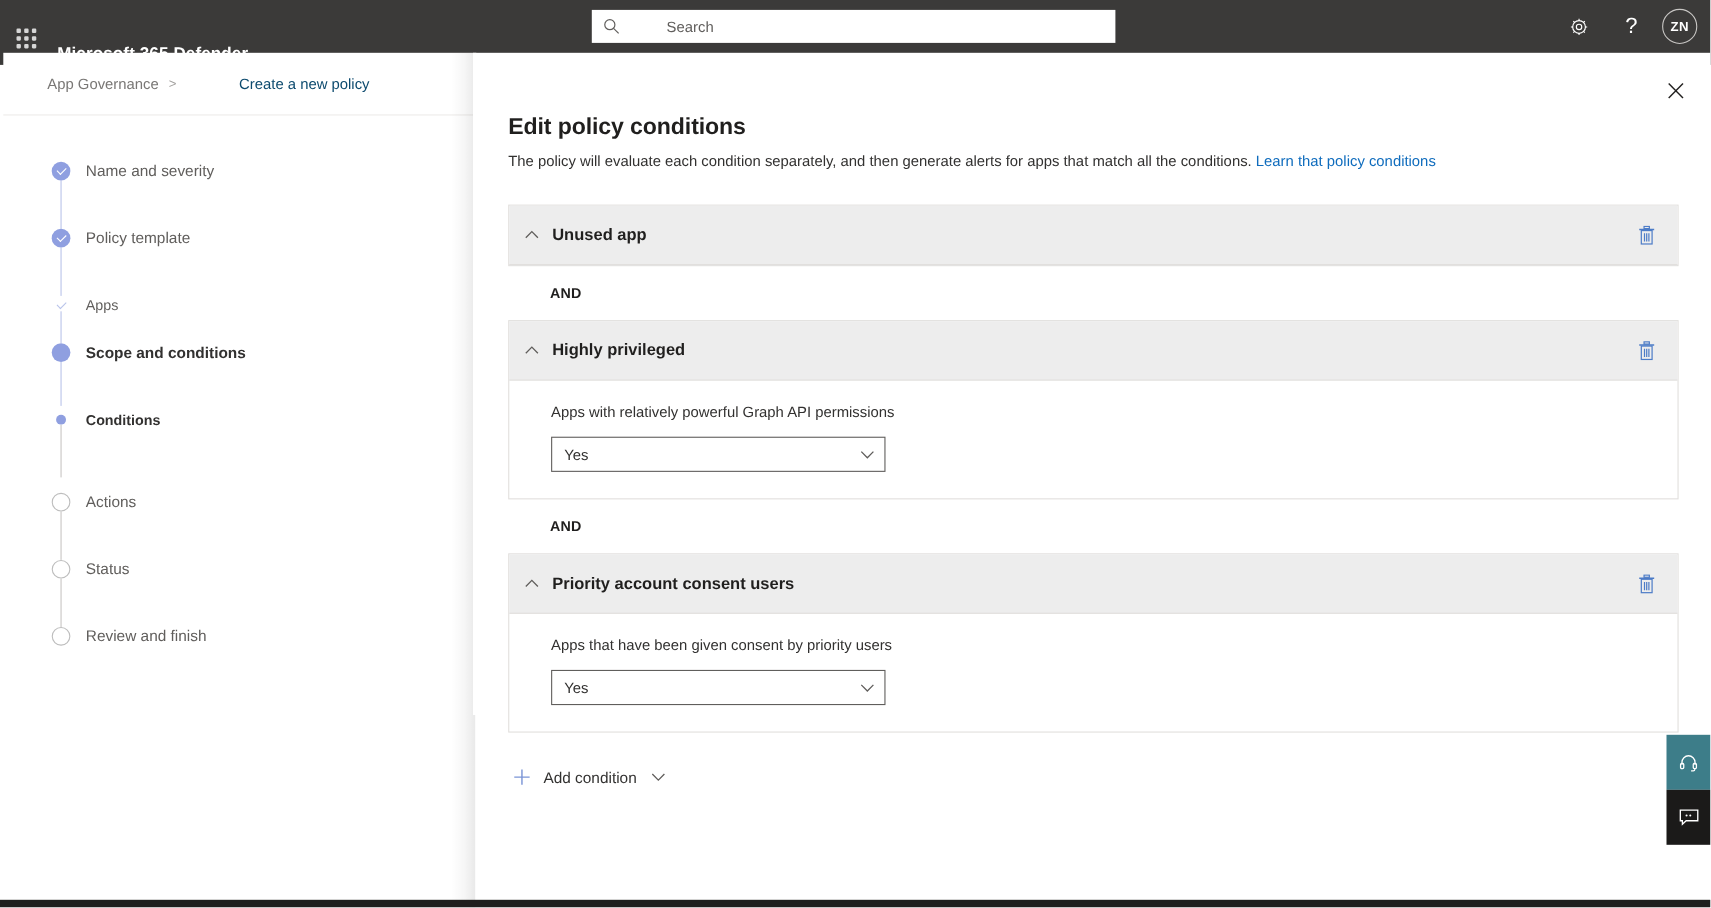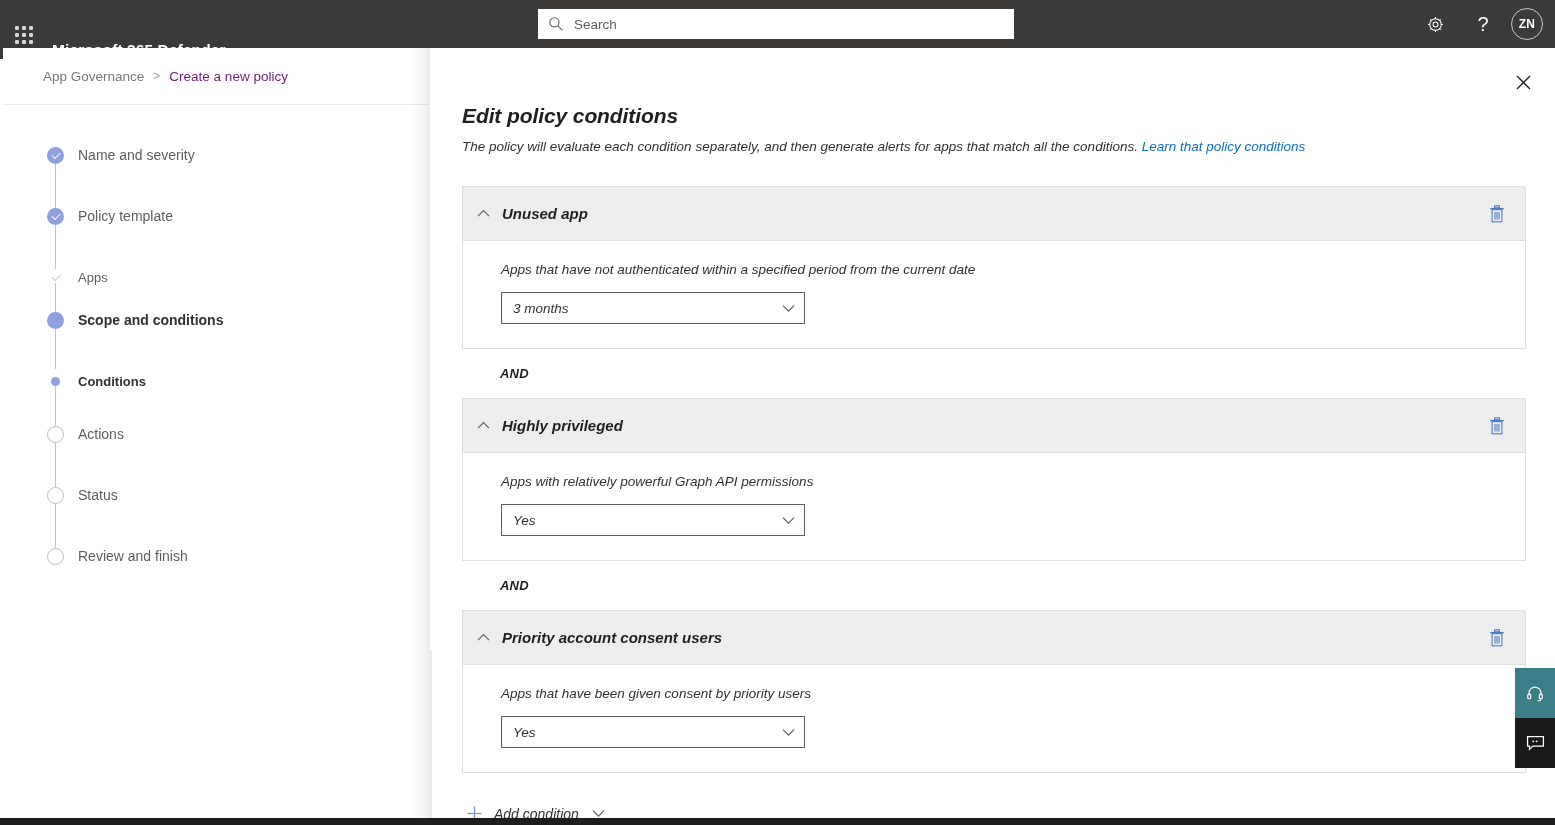--- a/index.html
+++ b/index.html
@@ -28,20 +28,21 @@
   }
   .searchwrap {
     position:absolute; left:538px; top:9px; width:476px; height:30px;
     background:#ffffff; display:flex; align-items:center; padding:0 10px;
   }
   .search-icon { width:16px; height:16px; margin-right:10px; flex:none; }
   .search-input {
     border:0; outline:0; width:100%; height:100%;
     font-family:"Liberation Sans", sans-serif; font-size:13.5px; color:#323130;
     background:transparent;
+    margin-left:32px;
   }
   .search-input::placeholder { color:#605e5c; }
   .suite-right { position:absolute; right:0; top:0; height:48px; display:flex; align-items:center; }
   .sb-btn {
     width:48px; height:48px; display:flex; align-items:center; justify-content:center;
     color:#ffffff; cursor:pointer;
   }
   .sb-btn.help { font-size:20px; font-weight:400; }
   .avatar {
     width:32px; height:32px; border-radius:50%; border:1px solid #c8c6c4;
@@ -50,21 +51,21 @@
     letter-spacing:.3px;
   }
 
   
   .leftpage { position:absolute; left:3px; top:48px; width:430px; height:777px; background:#fff; }
   .breadcrumb {
     height:56px; display:flex; align-items:center; padding-left:40px;
     font-size:13.5px; color:#797775; gap:9px;
   }
   .bc-sep { color:#a19f9d; font-size:12px; }
-  .bc-cur { color:#701a75; }
+  .bc-cur { color:#0c4a6e;margin-left:48px; }
   .bc-divider { height:1px; background:#edebe9; width:100%; }
 
   .wizard { padding:42px 0 0 44px; position:relative; }
   .step { position:relative; height:61px; display:flex; align-items:flex-start; }
   .step-sub { height:43px; }
   .node {
     position:absolute; left:0; top:0; width:17px; height:17px; border-radius:50%;
     display:flex; align-items:center; justify-content:center; z-index:2; background:#fff;
   }
   .node.done { background:#8f9fe0; }
@@ -85,21 +86,21 @@
   .connector { position:absolute; left:8px; width:1.4px; background:#b9c4ea; z-index:1; }
   .connector.grey { background:#c8c6c4; }
   .step-label { margin-left:31px; font-size:14px; color:#605e5c; line-height:17px; }
   .step-label.bold { font-weight:700; color:#323130; }
   .step-label.sub { margin-left:31px; font-size:13px; }
   .step-label.sub.bold { font-weight:700; color:#323130; }
 
   
   .panel {
     position:absolute; left:430px; top:48px; width:1125px; height:602px;
-    background:#ffffff; z-index:5;font-style:italic;
+    background:#ffffff; z-index:5;
   }
   .panel-shadow {
     position:absolute; left:410px; top:48px; width:22px; height:777px; z-index:4;
     background:linear-gradient(to right, rgba(0,0,0,0) 0%, rgba(0,0,0,0.035) 55%, rgba(0,0,0,0.085) 100%);
   }
   .panel-close {
     position:absolute; right:10px; top:12px; width:44px; height:44px;
     display:flex; align-items:center; justify-content:center; cursor:pointer; z-index:6;
   }
 
@@ -231,21 +232,21 @@
         <span class="connector" style="top:17px;height:40px;"></span>
         <span class="step-label bold">Scope and conditions</span>
       </div>
 
       <div class="step step-sub">
         <span class="node subdot"></span>
         <span class="connector grey" style="top:13px;height:48px;"></span>
         <span class="step-label sub bold">Conditions</span>
       </div>
 
-      <div class="step" style="margin-top:10px;">
+      <div class="step" style="margin-top:32px;">
         <span class="node todo"></span>
         <span class="connector grey" style="top:17px;height:44px;"></span>
         <span class="step-label">Actions</span>
       </div>
 
       <div class="step">
         <span class="node todo"></span>
         <span class="connector grey" style="top:17px;height:44px;"></span>
         <span class="step-label">Status</span>
       </div>
@@ -290,29 +291,20 @@
               <svg width="16" height="18" viewBox="0 0 16 18">
                 <rect x="5.6" y="0.8" width="4.8" height="2" fill="none" stroke="#4d7cc7" stroke-width="1.1"></rect>
                 <line x1="1.2" y1="3.6" x2="14.8" y2="3.6" stroke="#4d7cc7" stroke-width="1.3"></line>
                 <rect x="3.1" y="4.6" width="9.8" height="12.2" fill="none" stroke="#4d7cc7" stroke-width="1.1"></rect>
                 <line x1="6" y1="7" x2="6" y2="14.6" stroke="#4d7cc7" stroke-width="1.1"></line>
                 <line x1="8" y1="7" x2="8" y2="14.6" stroke="#4d7cc7" stroke-width="1.1"></line>
                 <line x1="10" y1="7" x2="10" y2="14.6" stroke="#4d7cc7" stroke-width="1.1"></line>
               </svg>
             </span>
           </div>
-          <div class="cond-body">
-            <div class="cond-desc">Apps that have not authenticated within a specified period from the current date</div>
-            <div class="combo">
-              <span class="combo-val">3 months</span>
-              <svg width="13" height="9" viewBox="0 0 13 9">
-                <polyline points="1,1.6 6.5,7.2 12,1.6" fill="none" stroke="#605e5c" stroke-width="1.2"></polyline>
-              </svg>
-            </div>
-          </div>
         </div>
 
         <div class="and-row">AND</div>
 
         <div class="cond-card">
           <div class="cond-head">
             <span class="chev-up">
               <svg width="13" height="9" viewBox="0 0 13 9">
                 <polyline points="1,7.2 6.5,1.6 12,7.2" fill="none" stroke="#605e5c" stroke-width="1.2"></polyline>
               </svg>

